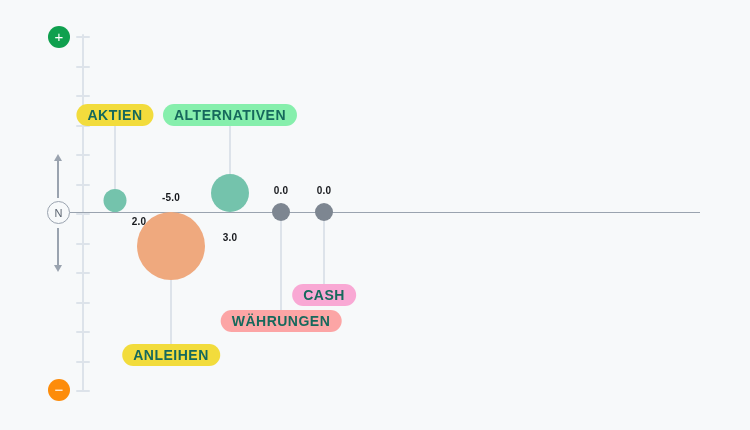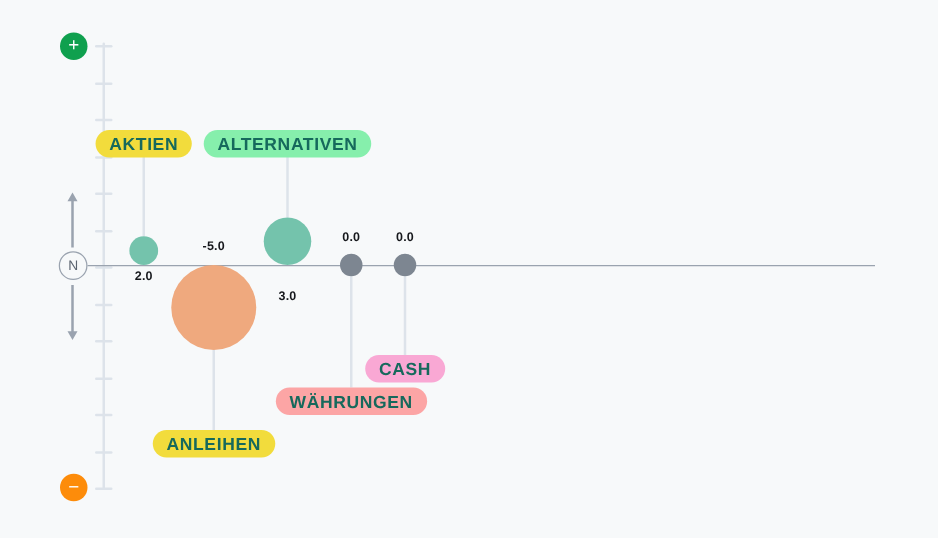--- a/index.html
+++ b/index.html
@@ -195,21 +195,21 @@
   <div class="neutral-arrow down">
     <div class="arrow-head down"></div>
   </div>
 
   <div class="baseline"></div>
 
   <div id="items-layer">
       <div class="item" style="left: 115px;">
         <div class="stem" style="top: 122px; height: 67px;"></div>
         <div class="bubble" style="width: 23px; height: 23px; background: rgb(116, 195, 172); top: 189px;"></div>
-        <div class="value-label" style="top: 216px;">2.0</div>
+        <div class="value-label" style="top: 216px; margin-left: 24px;">2.0</div>
         <div class="pill" style="top: 104px; background: rgb(242, 220, 60); color: rgb(22, 105, 92);">AKTIEN</div>
       </div>
       <div class="item" style="left: 171px;">
         <div class="stem" style="top: 246px; height: 98px;"></div>
         <div class="bubble" style="width: 68px; height: 68px; background: rgb(239, 169, 126); top: 212px;"></div>
         <div class="value-label" style="top: 192px;">-5.0</div>
         <div class="pill" style="top: 344px; background: rgb(242, 220, 60); color: rgb(22, 105, 92);">ANLEIHEN</div>
       </div>
       <div class="item" style="left: 230px;">
         <div class="stem" style="top: 122px; height: 52px;"></div>

